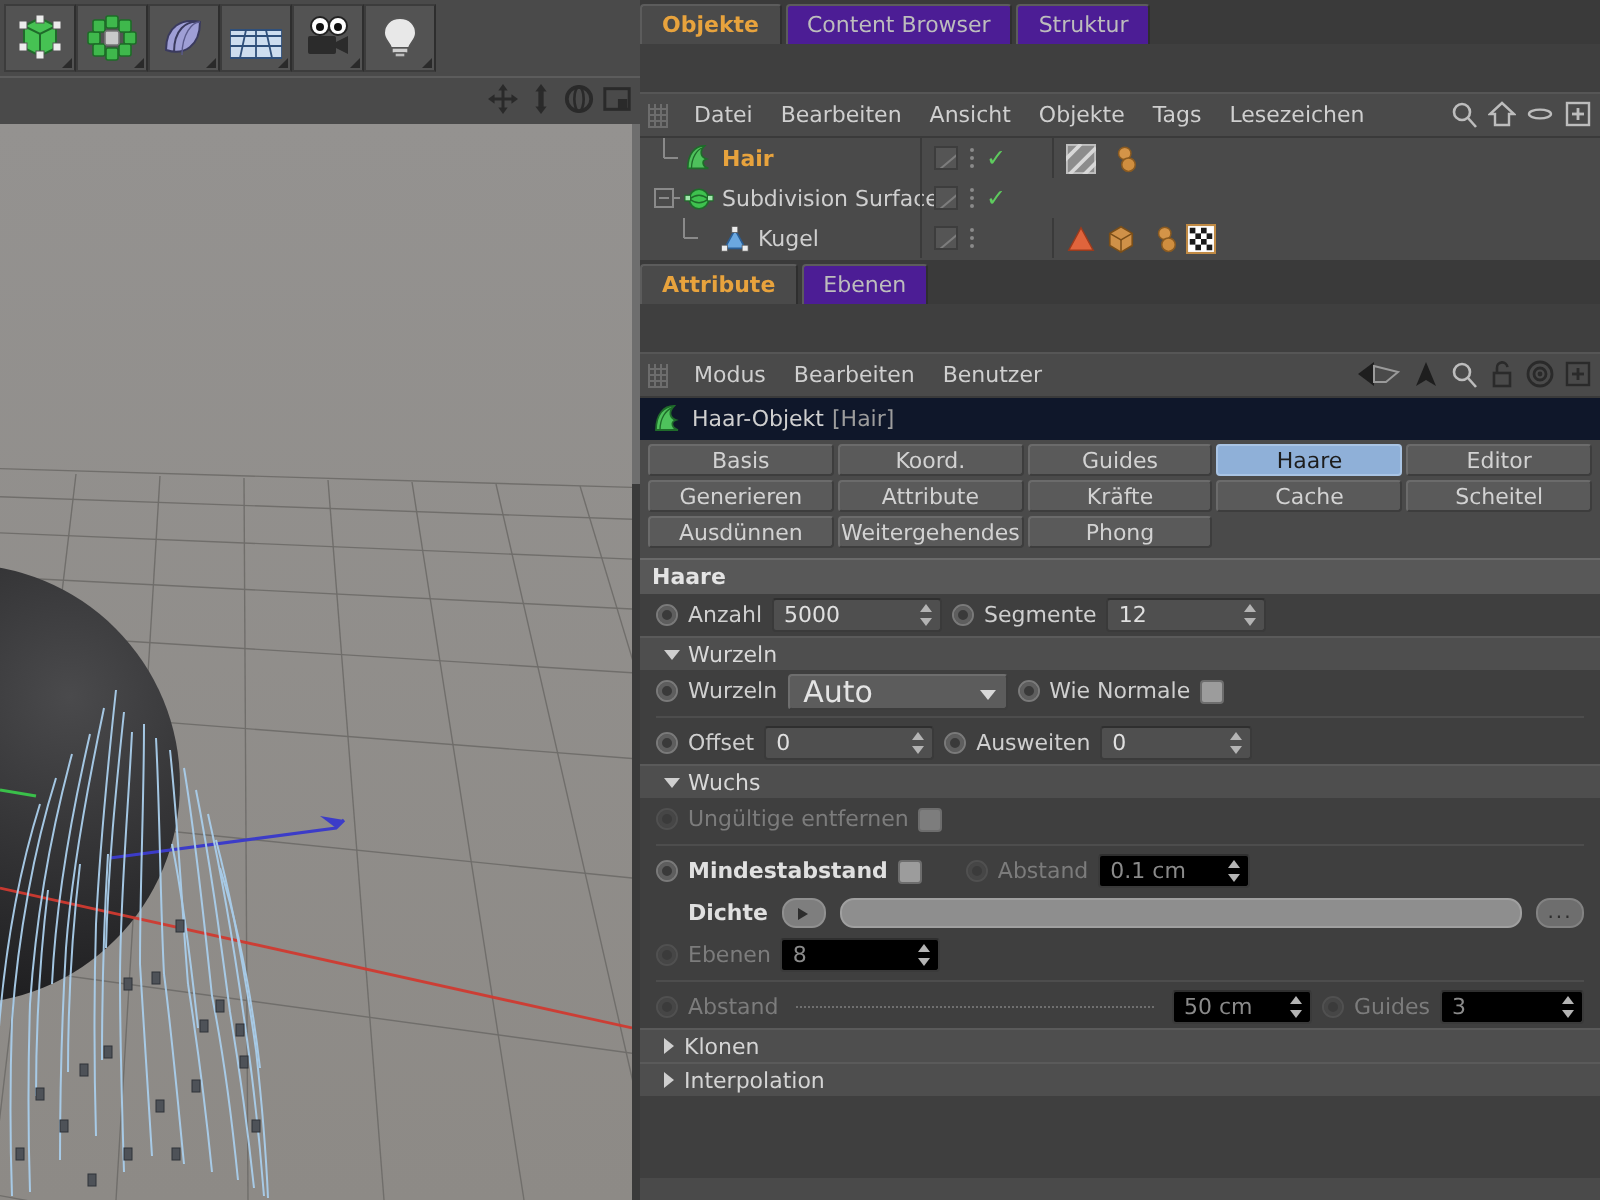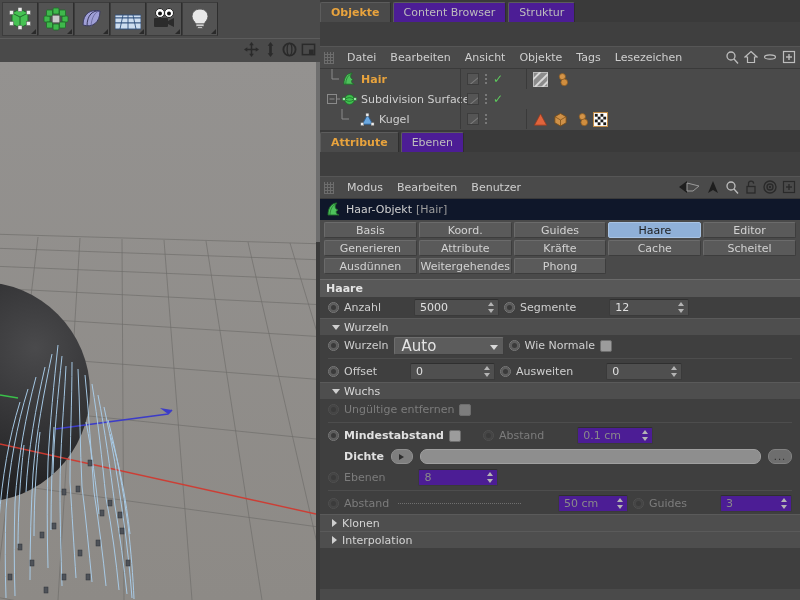--- a/index.html
+++ b/index.html
@@ -222,23 +222,22 @@
     height: 17px;
     background: #4f4f4f;
     border: 1px solid #3a3a3a;
     border-top-color: #2f2f2f;
     color: #e0e0e0;
     font-size: 11px;
     line-height: 15px;
     padding: 0 14px 0 5px;
     position: relative;
     border-radius: 2px;
-    margin-left: 28px;
-  }
-  .numfield.dim { color: #8a8a8a; background:#4c1d95; }
+  }
+  .numfield.dim { color: #8a8a8a; background:#000000; }
   .spin {
     position: absolute; right: 3px; top: 2px;
     width: 7px; height: 11px;
   }
   .spin::before, .spin::after {
     content:""; position:absolute; left:0;
     border-left:3px solid transparent;border-right:3px solid transparent;
   }
   .spin::before{ top:0; border-bottom:4px solid #b4b4b4; }
   .spin::after{ bottom:0; border-top:4px solid #b4b4b4; }

